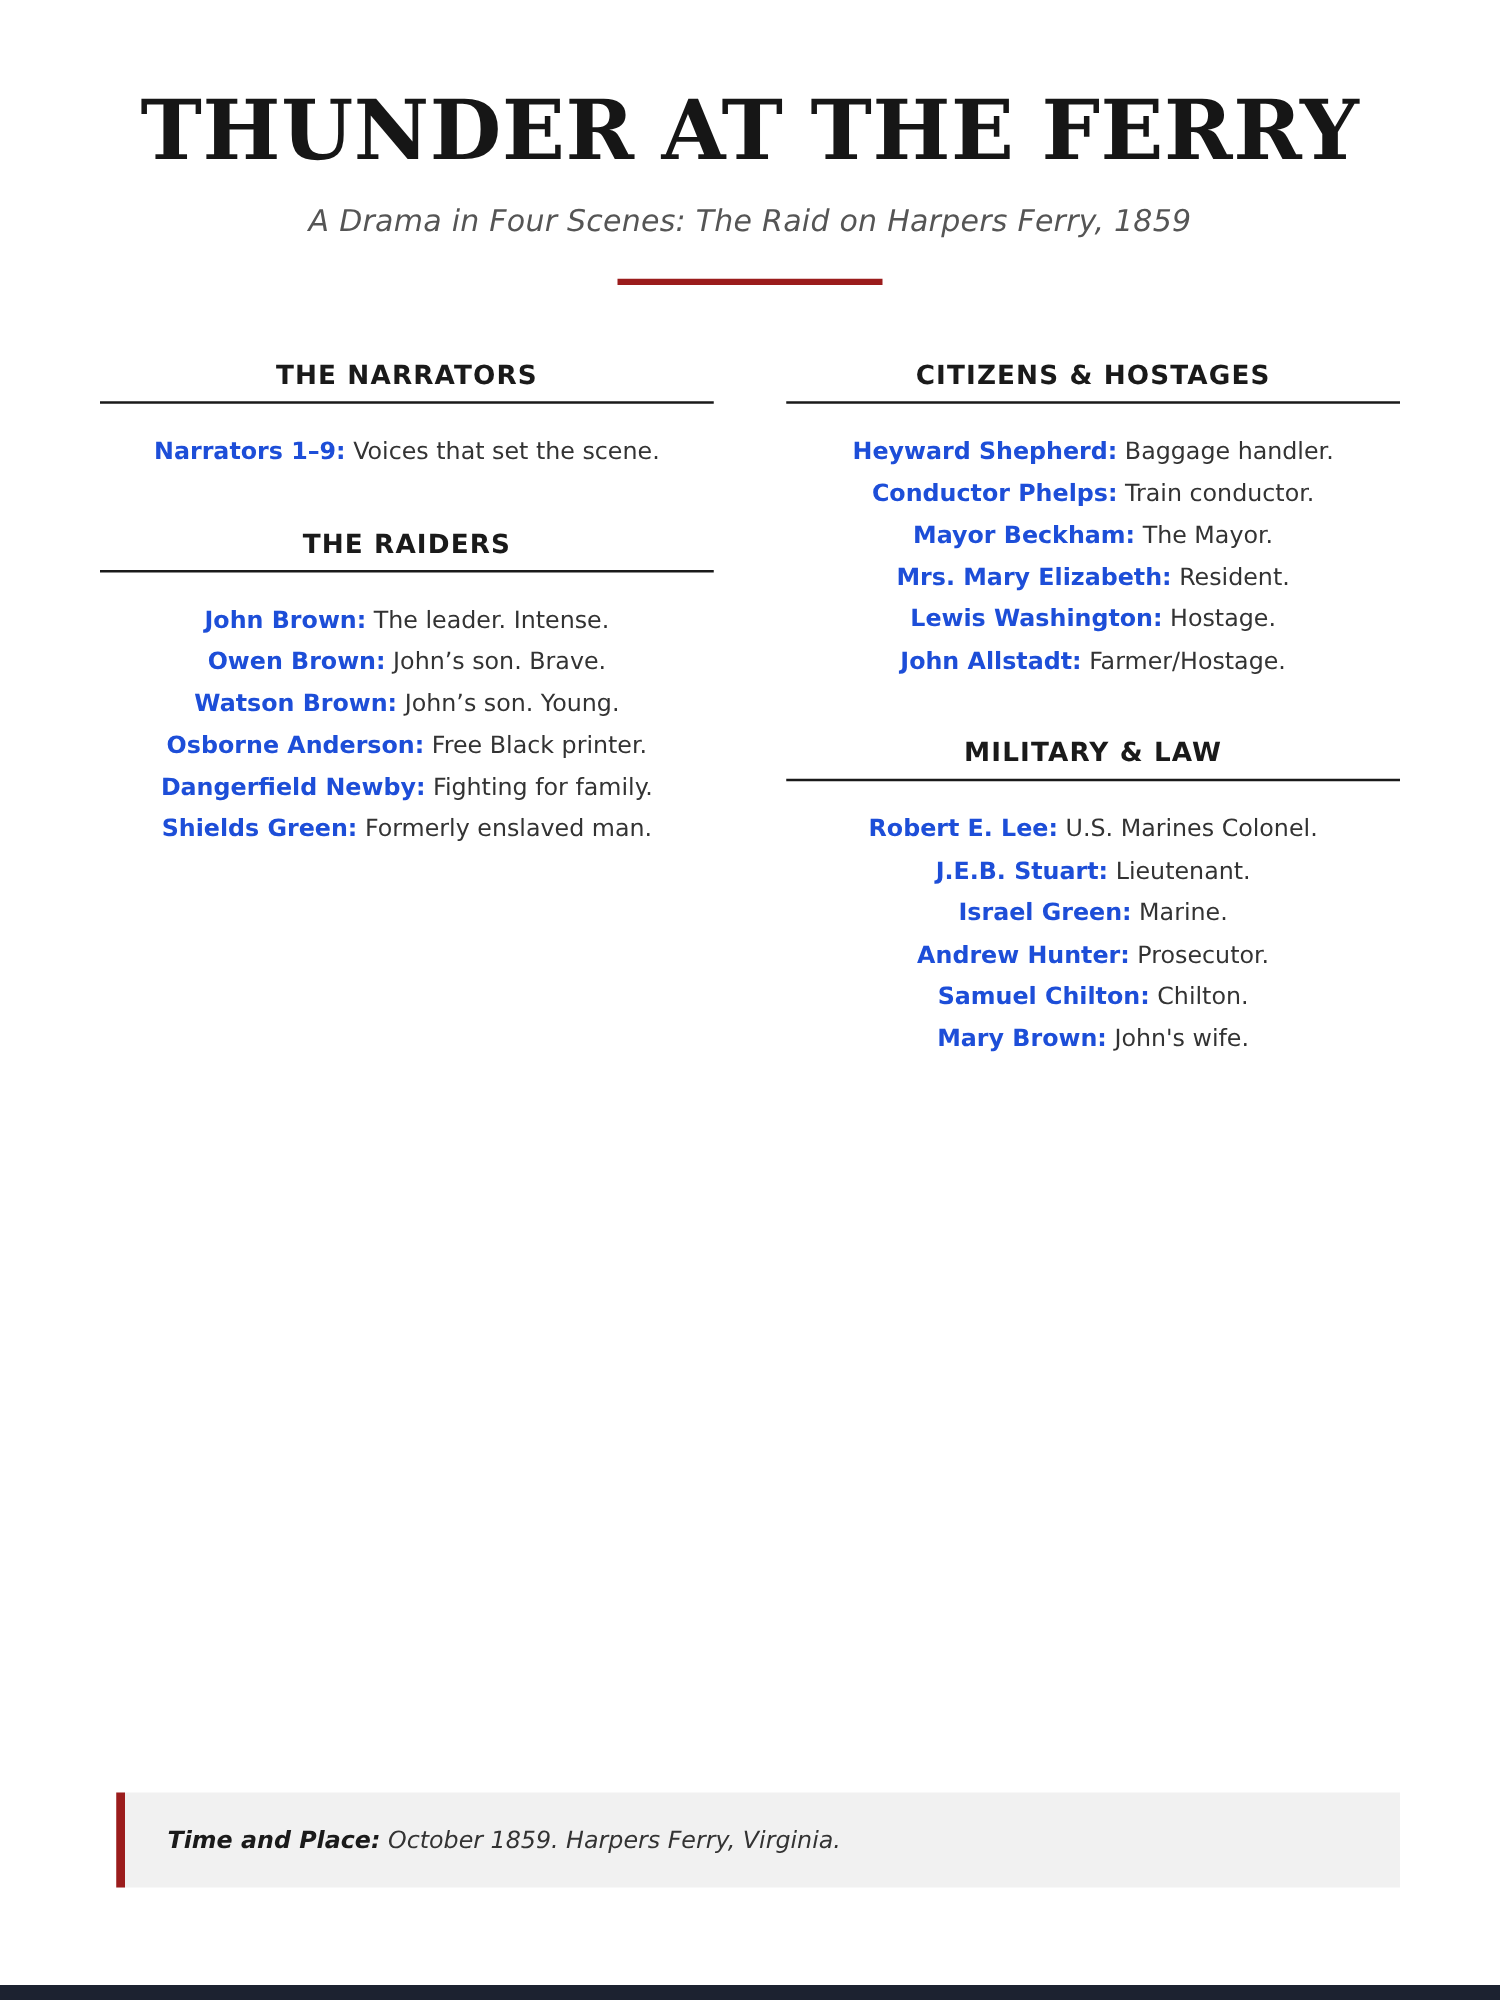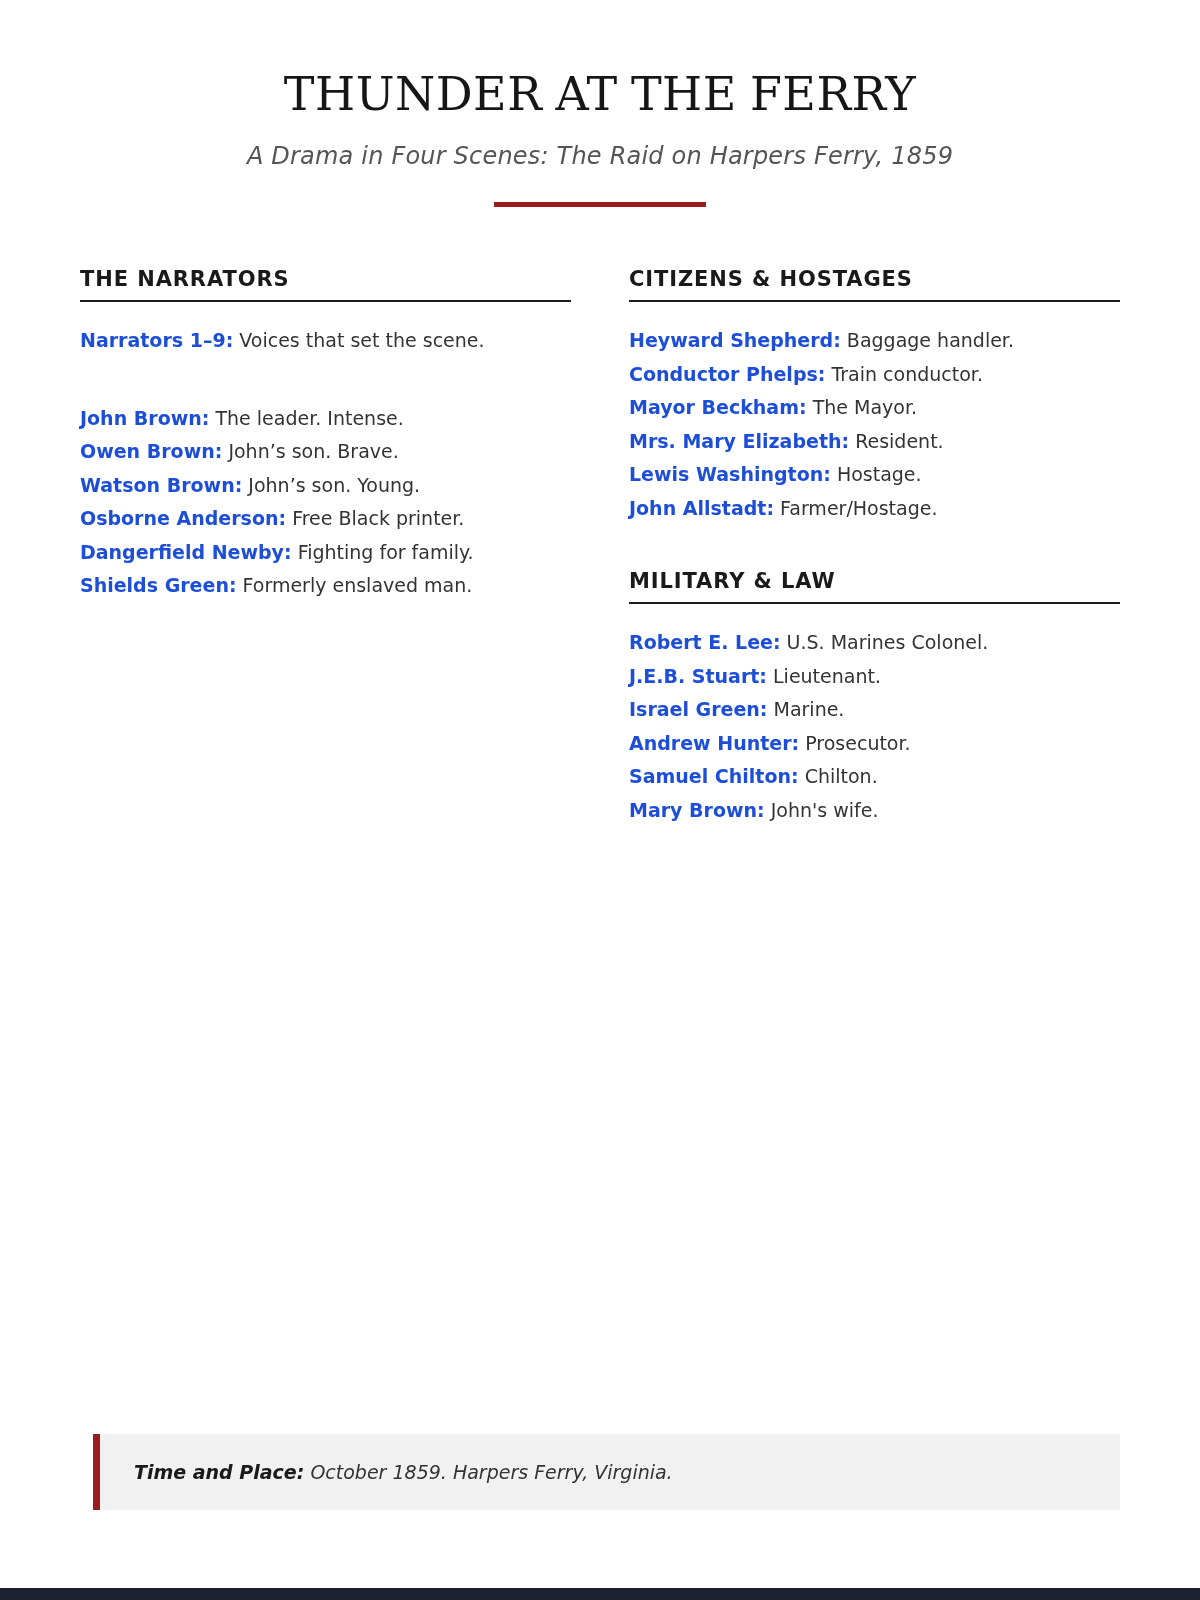--- a/index.html
+++ b/index.html
@@ -13,22 +13,22 @@
     position: relative;
     width: 1200px;
     height: 1600px;
     margin: 0 auto;
     background: #ffffff;
     overflow: hidden;
   }
   .masthead { text-align: center; padding-top: 70px; }
   .title {
     font-family: "DejaVu Serif", "Liberation Serif", serif;
-    font-weight: 400;
-    font-size: 46px;
+    font-weight: 700;
+    font-size: 66px;
     line-height: 1.05;
     color: #161616;
     letter-spacing: 0.5px;
     word-spacing: -2px;
   }
   .subtitle {
     margin-top: 24px;
     font-style: italic;
     font-size: 24px;
     color: #555555;
@@ -39,21 +39,21 @@
     height: 5px;
     background: var(--accent, #9b1c1c);
     margin: 32px auto 0 auto;
   }
   .columns {
     display: flex;
     gap: 58px;
     padding: 0 80px;
     margin-top: 60px;
   }
-  .col { flex: 1; min-width: 0; }
+  .col { flex: 1; min-width: 0; text-align: center; }
   .cast-section + .cast-section { margin-top: 44px; }
   .section-heading {
     font-size: 21px;
     font-weight: 700;
     color: #1a1a1a;
     letter-spacing: 0.9px;
     padding-bottom: 9px;
     border-bottom: 2.5px solid #1a1a1a;
   }
   .entry-list {
@@ -110,20 +110,21 @@
   <main class="columns">
     <div class="col">
   <section class="cast-section">
     <h2 class="section-heading">THE NARRATORS</h2>
     <ul class="entry-list">
   <li class="entry"><span class="entry-name">Narrators 1–9:</span> <span class="entry-desc">Voices that set the scene.</span></li>
 </ul>
   </section>
 
   <section class="cast-section">
+    <h2 class="section-heading">THE RAIDERS</h2>
     <ul class="entry-list">
   <li class="entry"><span class="entry-name">John Brown:</span> <span class="entry-desc">The leader. Intense.</span></li>
 
   <li class="entry"><span class="entry-name">Owen Brown:</span> <span class="entry-desc">John’s son. Brave.</span></li>
 
   <li class="entry"><span class="entry-name">Watson Brown:</span> <span class="entry-desc">John’s son. Young.</span></li>
 
   <li class="entry"><span class="entry-name">Osborne Anderson:</span> <span class="entry-desc">Free Black printer.</span></li>
 
   <li class="entry"><span class="entry-name">Dangerfield Newby:</span> <span class="entry-desc">Fighting for family.</span></li>

